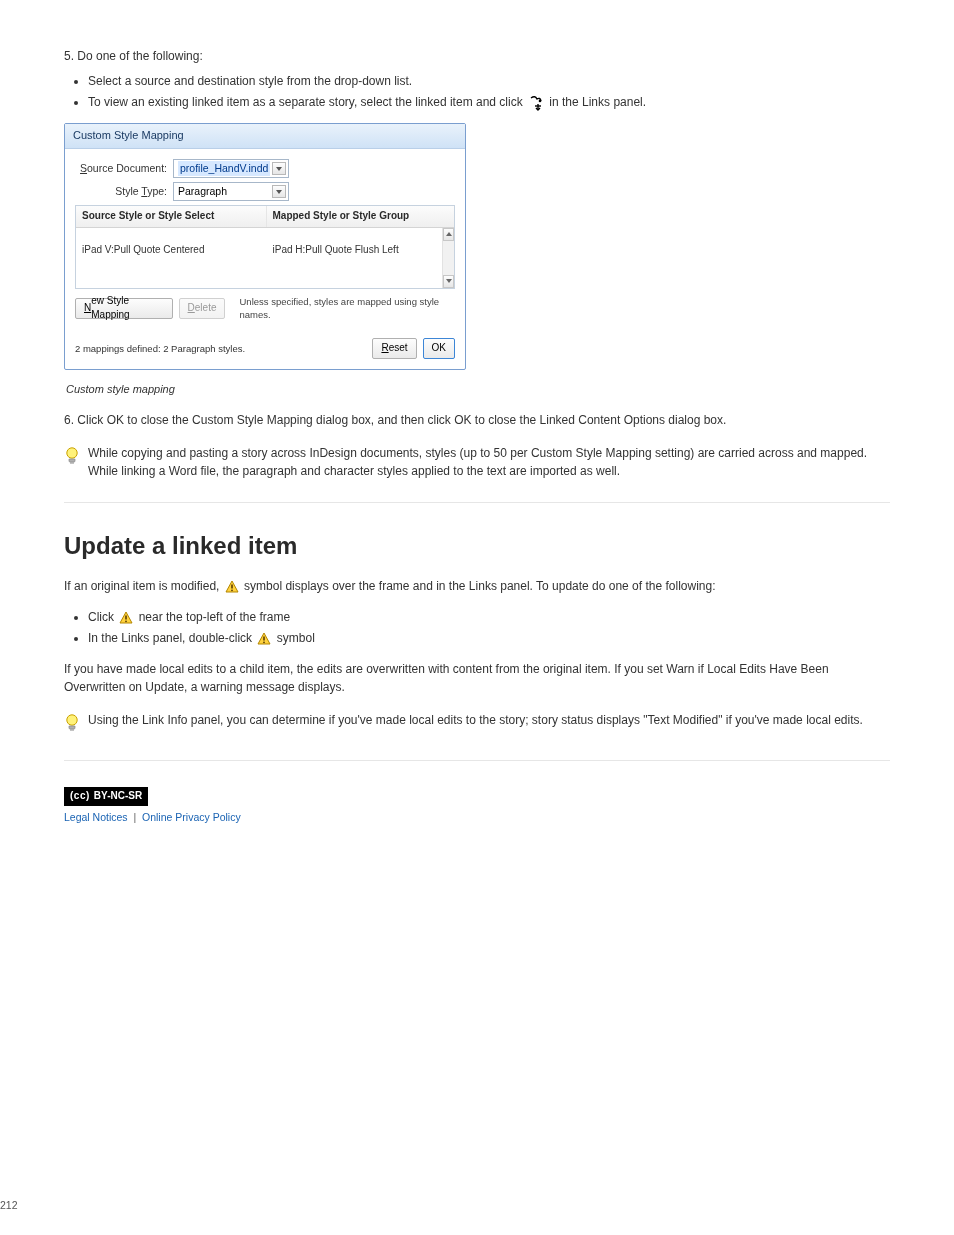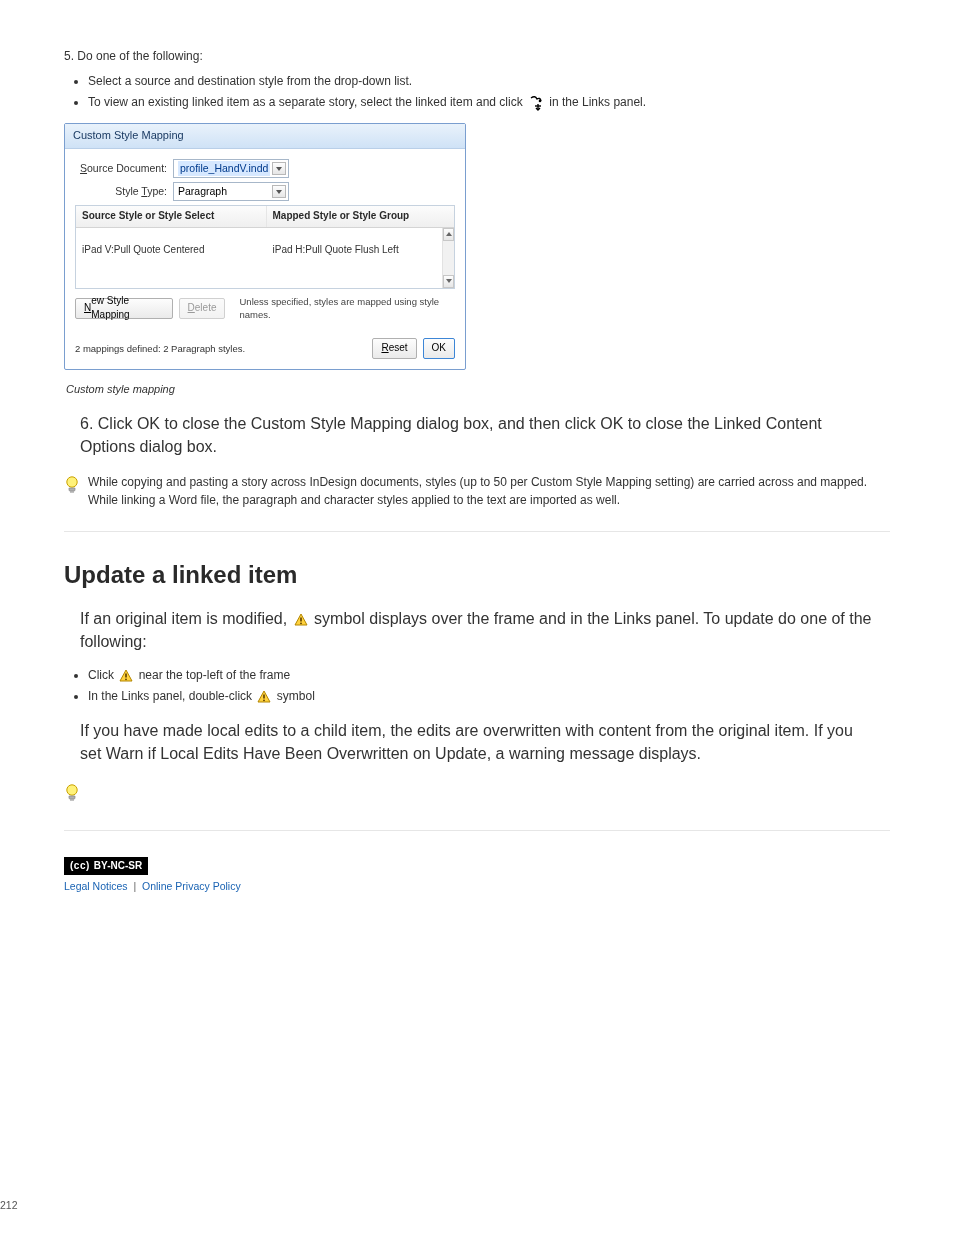--- a/index.html
+++ b/index.html
@@ -40,21 +40,21 @@
   .dialog .scroll .dn:after{content:"";border-left:3px solid transparent;border-right:3px solid transparent;border-top:4px solid #666}
 
   .dialog .belowrow{display:flex;align-items:center;margin-top:6px;gap:6px}
   .dialog .btn{height:19px;border:1px solid #b0b0b0;background:linear-gradient(#fdfdfd,#eaeaea);font-size:10px;padding:0 8px;border-radius:2px;display:inline-flex;align-items:center;cursor:pointer}
   .dialog .btn.disabled{color:#9a9a9a;border-color:#d0d0d0;background:linear-gradient(#fbfbfb,#f2f2f2);cursor:default}
   .dialog .note{font-size:9.5px;color:#444;margin-left:8px}
   .dialog .footer{display:flex;align-items:center;justify-content:space-between;padding:10px 10px 10px 10px}
   .dialog .footer .status{font-size:9.5px;color:#333}
   .dialog .footer .btns{display:flex;gap:6px}
 
-  .body-para{margin:14px 16px;font-size:16px}
+  .body-para{margin:14px 0;font-size:12px}
   .tipbox{display:flex;align-items:flex-start;gap:8px;margin:16px 0 22px 0}
   .tipicon{flex:none;margin-top:1px}
   .hr{border:none;border-top:1px solid #e6e6e6;margin:6px 0 26px 0}
   h2.sect{font-size:24px;font-weight:bold;color:#2a2a2a;margin:4px 0 8px 0}
   .legal{font-size:10.5px;color:#666;margin-top:4px}
   .cc{display:inline-block;background:#000;color:#fff;font-weight:bold;font-size:10px;border:1px solid #000;padding:1px 5px;letter-spacing:0.5px}
   .cc .label{font-weight:bold;margin-left:4px;letter-spacing:0}
   .pagenum{position:absolute;bottom:22px;left:0;right:0;text-align:left;font-size:10.5px;color:#555}
   a.fakelink{color:#1a63b3;text-decoration:none}
 </style>
@@ -196,20 +196,21 @@
   <div class="body-para">If you have made local edits to a child item, the edits are overwritten with content from the original item. If you set Warn if Local Edits Have Been Overwritten on Update, a warning message displays.</div>
 
   <div class="tipbox">
     <span class="tipicon">
       <svg width="16" height="20" viewBox="0 0 16 20">
         <circle cx="8" cy="7" r="5.2" fill="#fff27a" stroke="#caa200" stroke-width="1"></circle>
         <path d="M5 13 h6 v2 a1 1 0 0 1 -1 1 h-4 a1 1 0 0 1 -1 -1 z" fill="#b0b0b0" stroke="#8a8a8a" stroke-width="0.7"></path>
         <line x1="6" y1="17" x2="10" y2="17" stroke="#8a8a8a" stroke-width="1"></line>
       </svg>
     </span>
+    <div>Using the Link Info panel, you can determine if you've made local edits to the story; story status displays "Text Modified" if you've made local edits.</div>
   </div>
 
   <hr class="hr">
 
   <div>
     <span class="cc"><span>(cc)</span><span class="label">BY-NC-SR</span></span>
   </div>
   <div class="legal">
     <a class="fakelink">Legal Notices</a> &nbsp;|&nbsp;
     <a class="fakelink">Online Privacy Policy</a>

